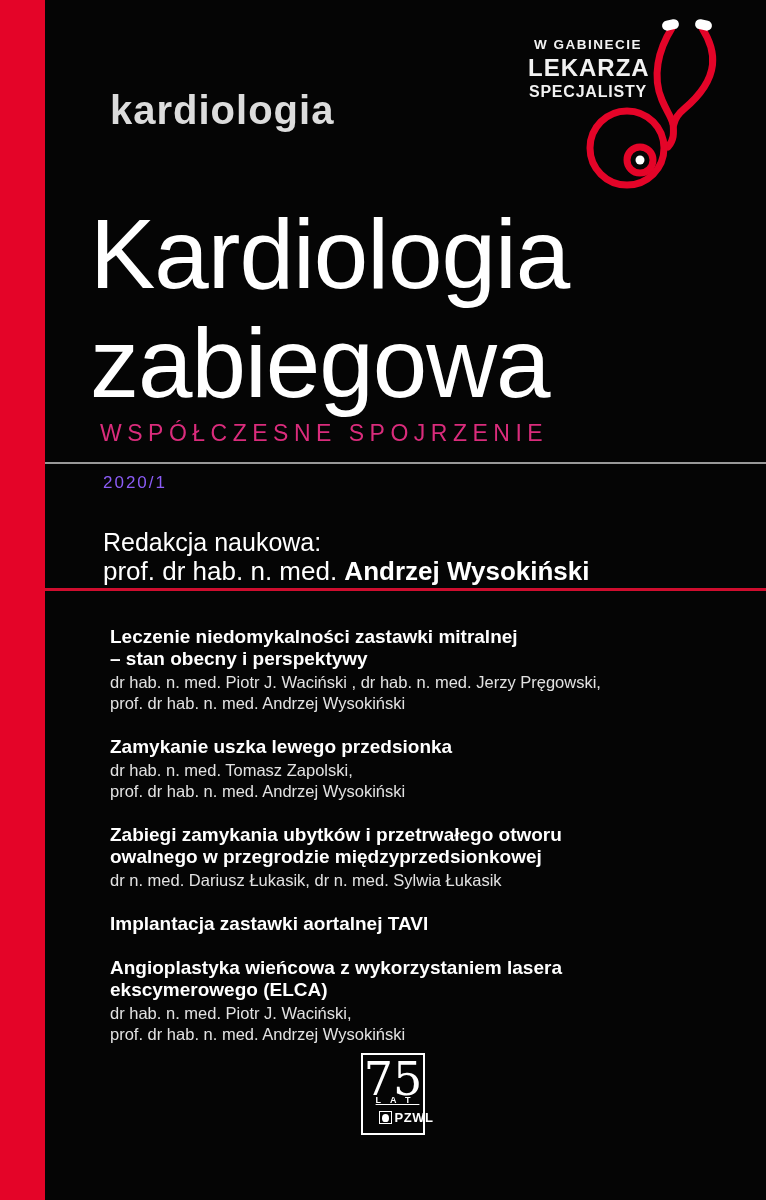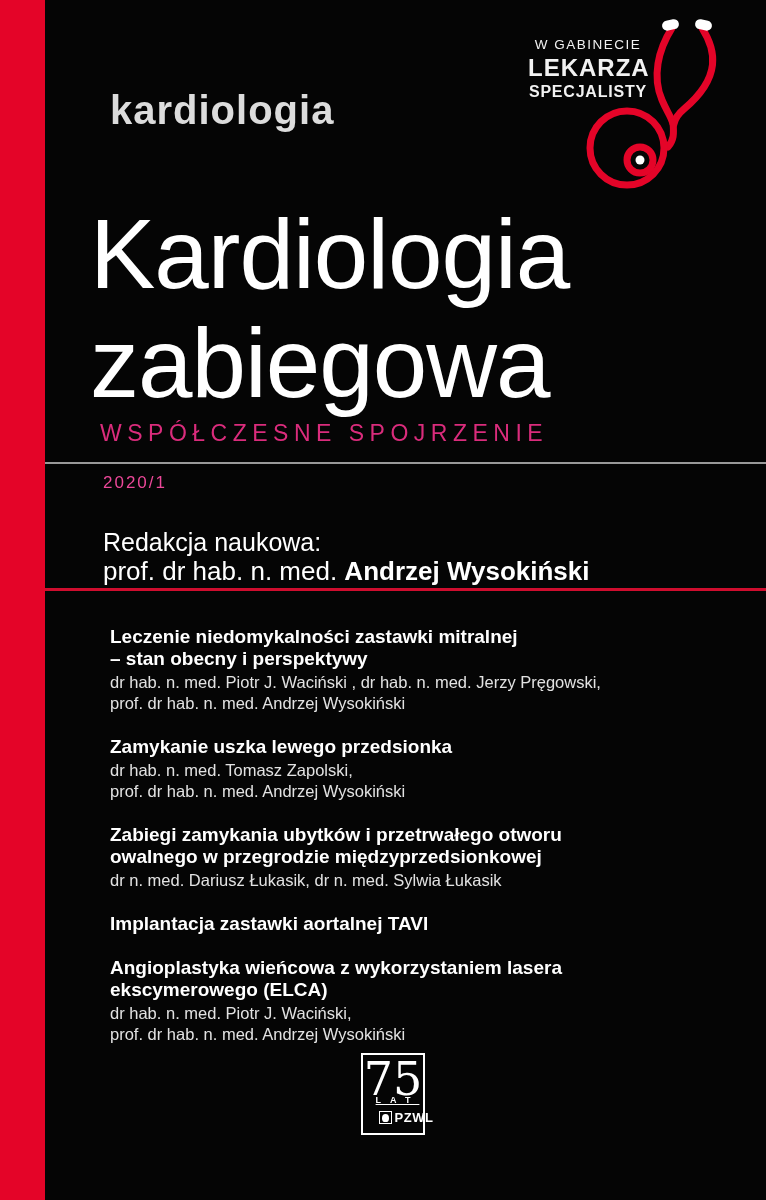--- a/index.html
+++ b/index.html
@@ -20,42 +20,42 @@
   .series-label{
     position:absolute;left:110px;top:88px;
     font-size:40px;font-weight:600;letter-spacing:1px;
     color:#dcdcdc;
   }
   
   .brand-text{
     position:absolute;left:528px;top:38px;width:120px;
     color:#f2f2f2;text-align:center;line-height:1;
   }
-  .brand-line1{font-size:13.5px;font-weight:400;letter-spacing:1.5px;margin-bottom:4px;}
+  .brand-line1{font-size:13.5px;font-weight:700;letter-spacing:1.5px;margin-bottom:4px;}
   .brand-line2{font-size:24px;font-weight:700;letter-spacing:1px;margin-bottom:4px;}
   .brand-line3{font-size:16px;font-weight:700;letter-spacing:0.8px;}
   .stetho{position:absolute;left:552px;top:2px;}
   
   .main-title{
     position:absolute;left:90px;top:200px;width:660px;
     font-size:98px;line-height:109px;font-weight:300;
     color:#ffffff;white-space:pre-line;letter-spacing:-1px;
   }
   .subtitle{
     position:absolute;left:100px;top:420px;
     font-size:23px;font-weight:500;letter-spacing:5.5px;
     color:#da2c7c;
   }
   .divider-gray{
     position:absolute;left:45px;top:462px;width:721px;height:2px;
     background:#999999;
   }
   .issue{
     position:absolute;left:103px;top:473px;
-    font-size:17px;letter-spacing:2px;color:#ec4899;
+    font-size:17px;letter-spacing:2px;color:#8b5cf6;
   }
   .editors{
     position:absolute;left:103px;top:528px;color:#ffffff;line-height:29px;
   }
   .editors-label{font-size:25px;font-weight:400;}
   .editors-line{font-size:26px;font-weight:400;}
   .editors-name{font-weight:700;}
   .divider-red{
     position:absolute;left:45px;top:588px;width:721px;height:3px;
     background:#cf0d2e;

